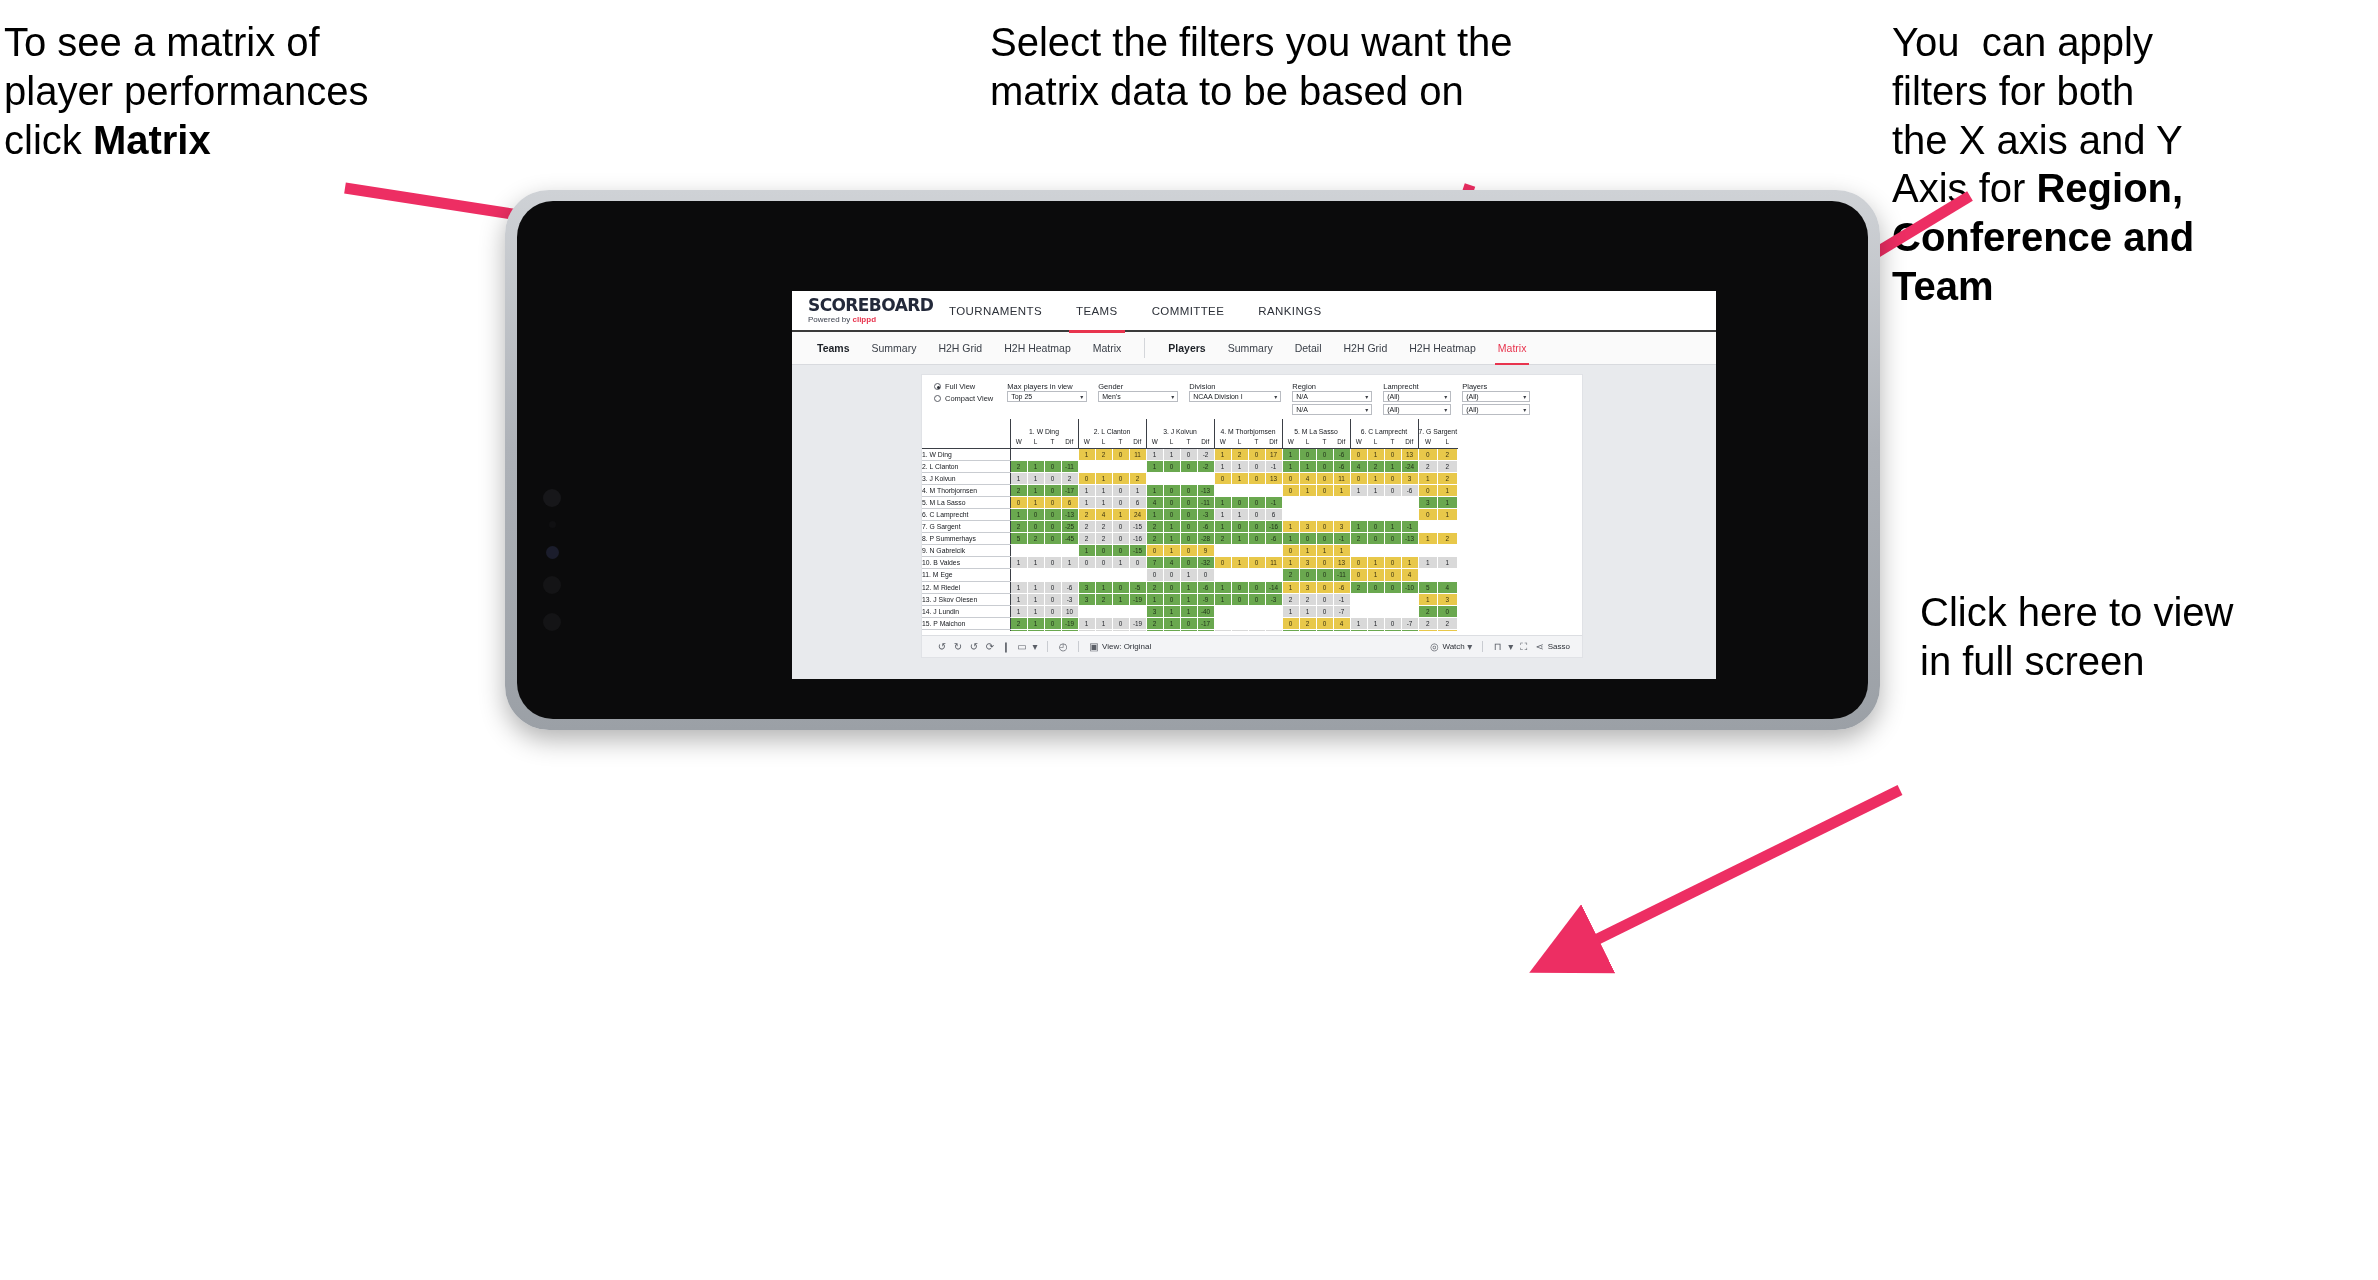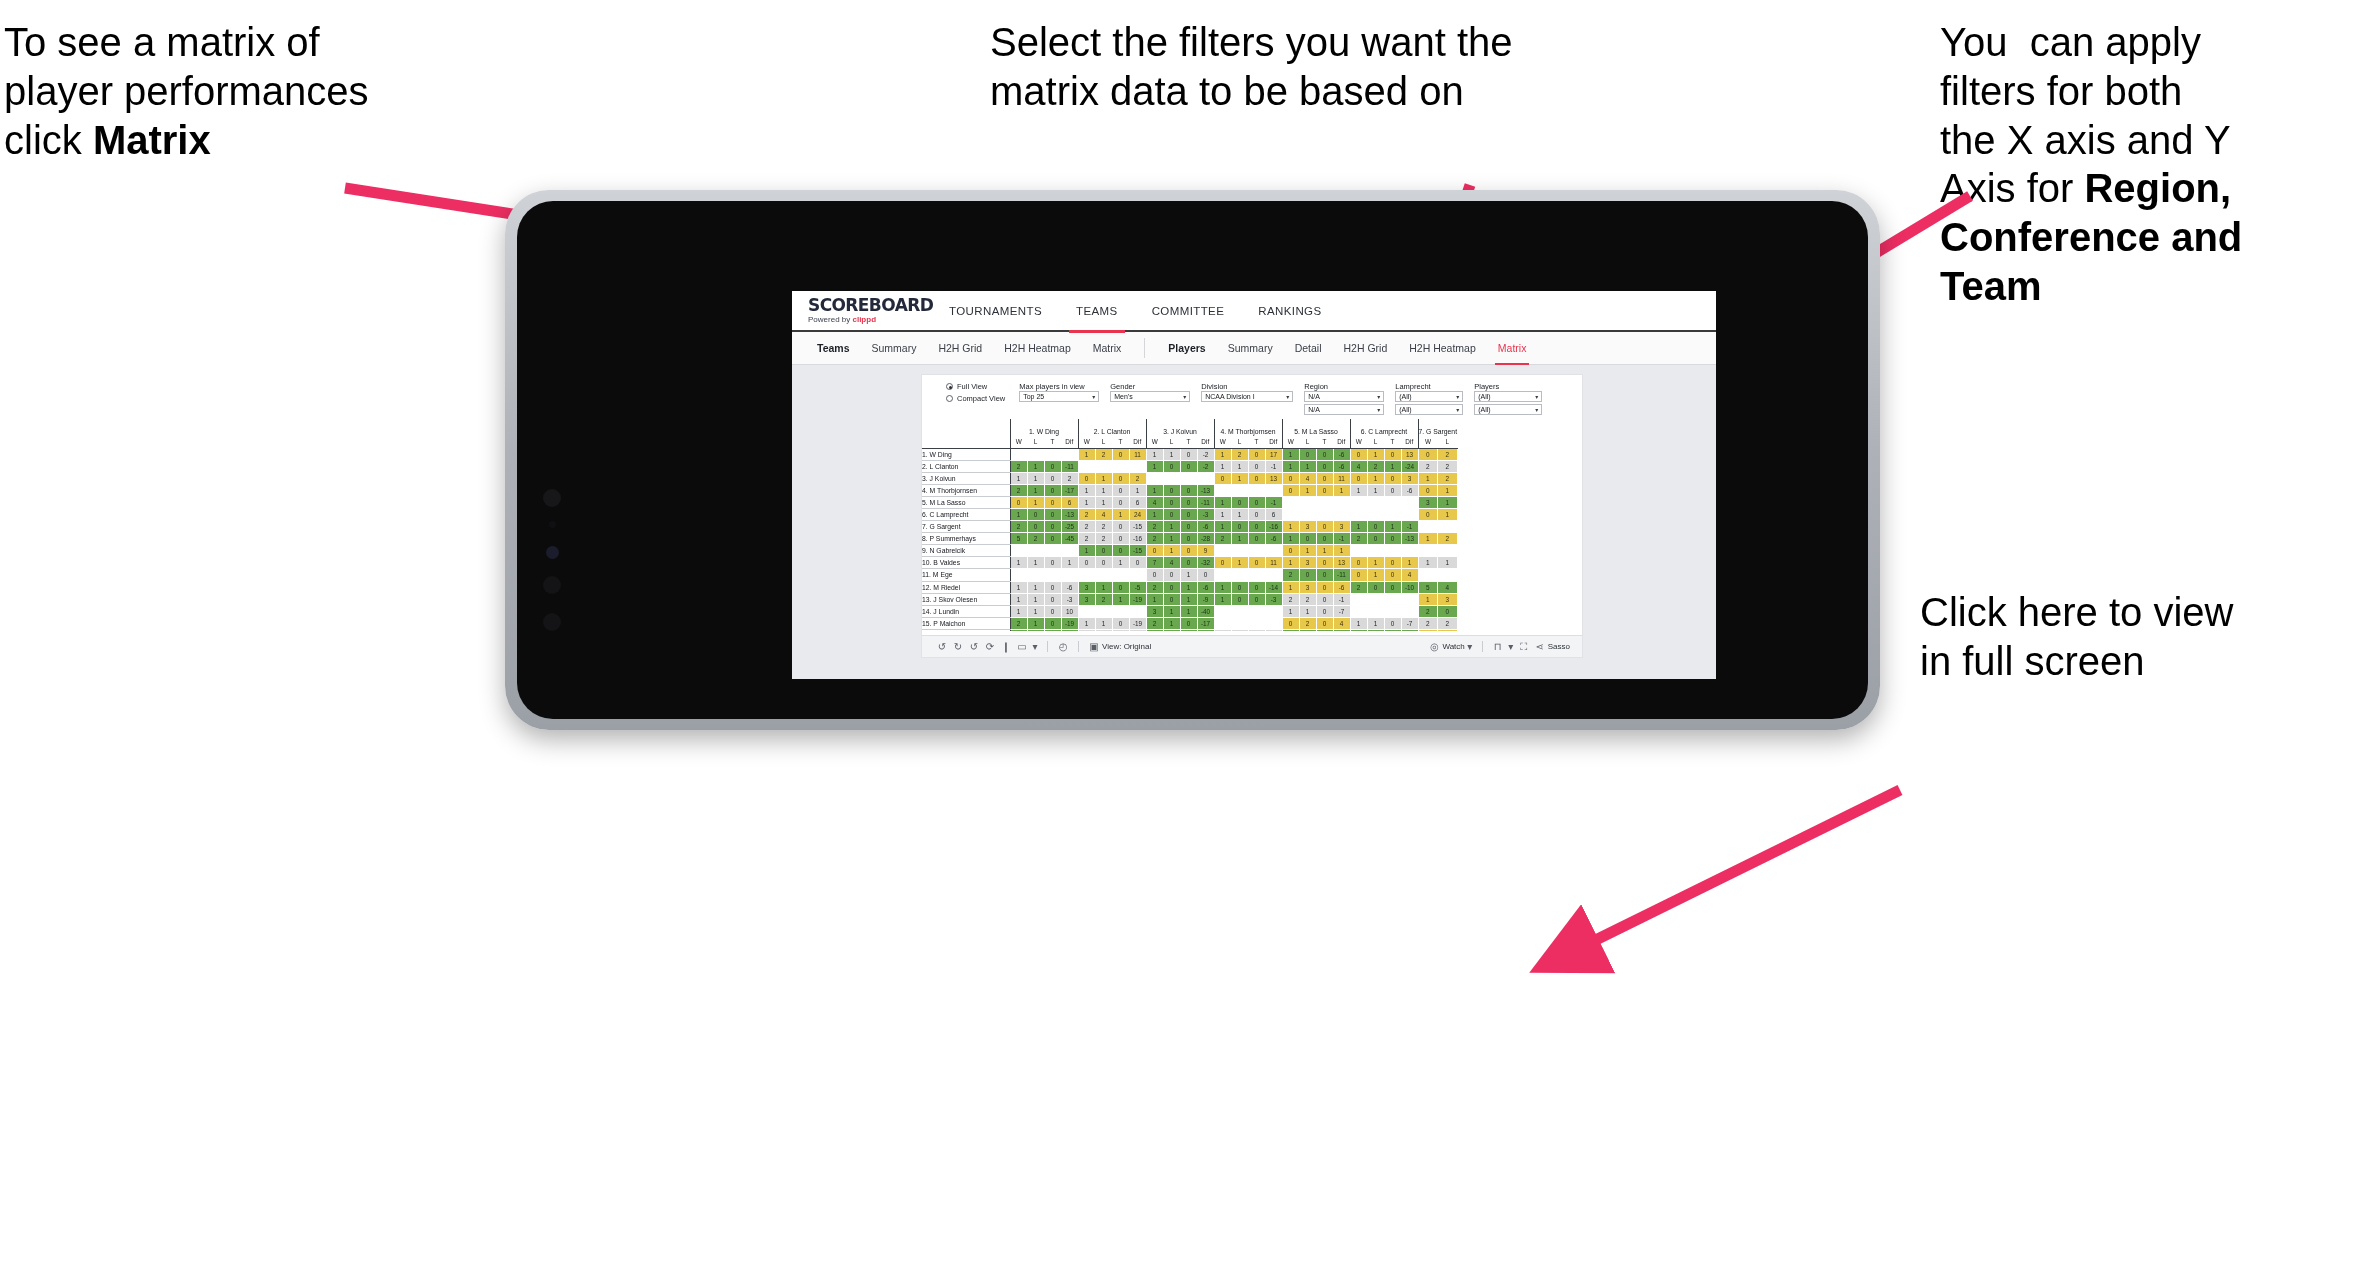--- a/index.html
+++ b/index.html
@@ -12,21 +12,21 @@
   }
 
   
   .callout {
     position:absolute; color:#000; font-size:40px; line-height:1.22;
     font-family:"Liberation Sans", sans-serif; white-space:pre-wrap;
   }
   .callout b { font-weight:bold; }
   #callout-matrix   { left:4px;    top:18px;  width:530px; }
   #callout-filters  { left:962px;  top:18px;  width:760px; text-align:left;margin-left:28px;}
-  #callout-axis     { left:1940px; top:18px;  width:420px; }
+  #callout-axis     { left:1892px; top:18px;  width:420px; }
   #callout-full     { left:1920px; top:588px; width:450px; }
 
   
   .arrow { position:absolute; top:0; left:0; width:2378px; height:1280px;
            pointer-events:none; overflow:visible; }
 
   
   #tablet {
     position:absolute; left:505px; top:190px; width:1375px; height:540px;
   }
@@ -96,21 +96,21 @@
   
   #sheet-outer { position:absolute; left:0; top:74px; right:0; bottom:0;
                  background:#e8eaed; }
   #sheet {
     position:absolute; left:130px; top:10px; width:660px; height:282px;
     background:#fff; box-shadow:0 0 0 1px #e0e2e6;
     overflow:hidden;
   }
 
   
-  #filters { padding:7px 0 4px 24px; display:flex; font-size:7.5px; color:#1d2025;}
+  #filters { padding:7px 0 4px 12px; display:flex; font-size:7.5px; color:#1d2025;}
   .fcol { margin-right:11px; }
   .flabel { font-size:7.5px; color:#20242a; margin-bottom:0; white-space:nowrap;}
   .fselect {
     width:92px; height:11px; border:1px solid #b9bcc2; background:#fff;
     font-size:7px; color:#14171c; display:flex; align-items:center;
     padding-left:3px; position:relative; margin-bottom:2px;
   }
   .fselect .car { position:absolute; right:3px; font-size:6px; color:#3a3d44; }
   .fselect.w68 { width:68px; }
   .fselect.w80 { width:80px; }

